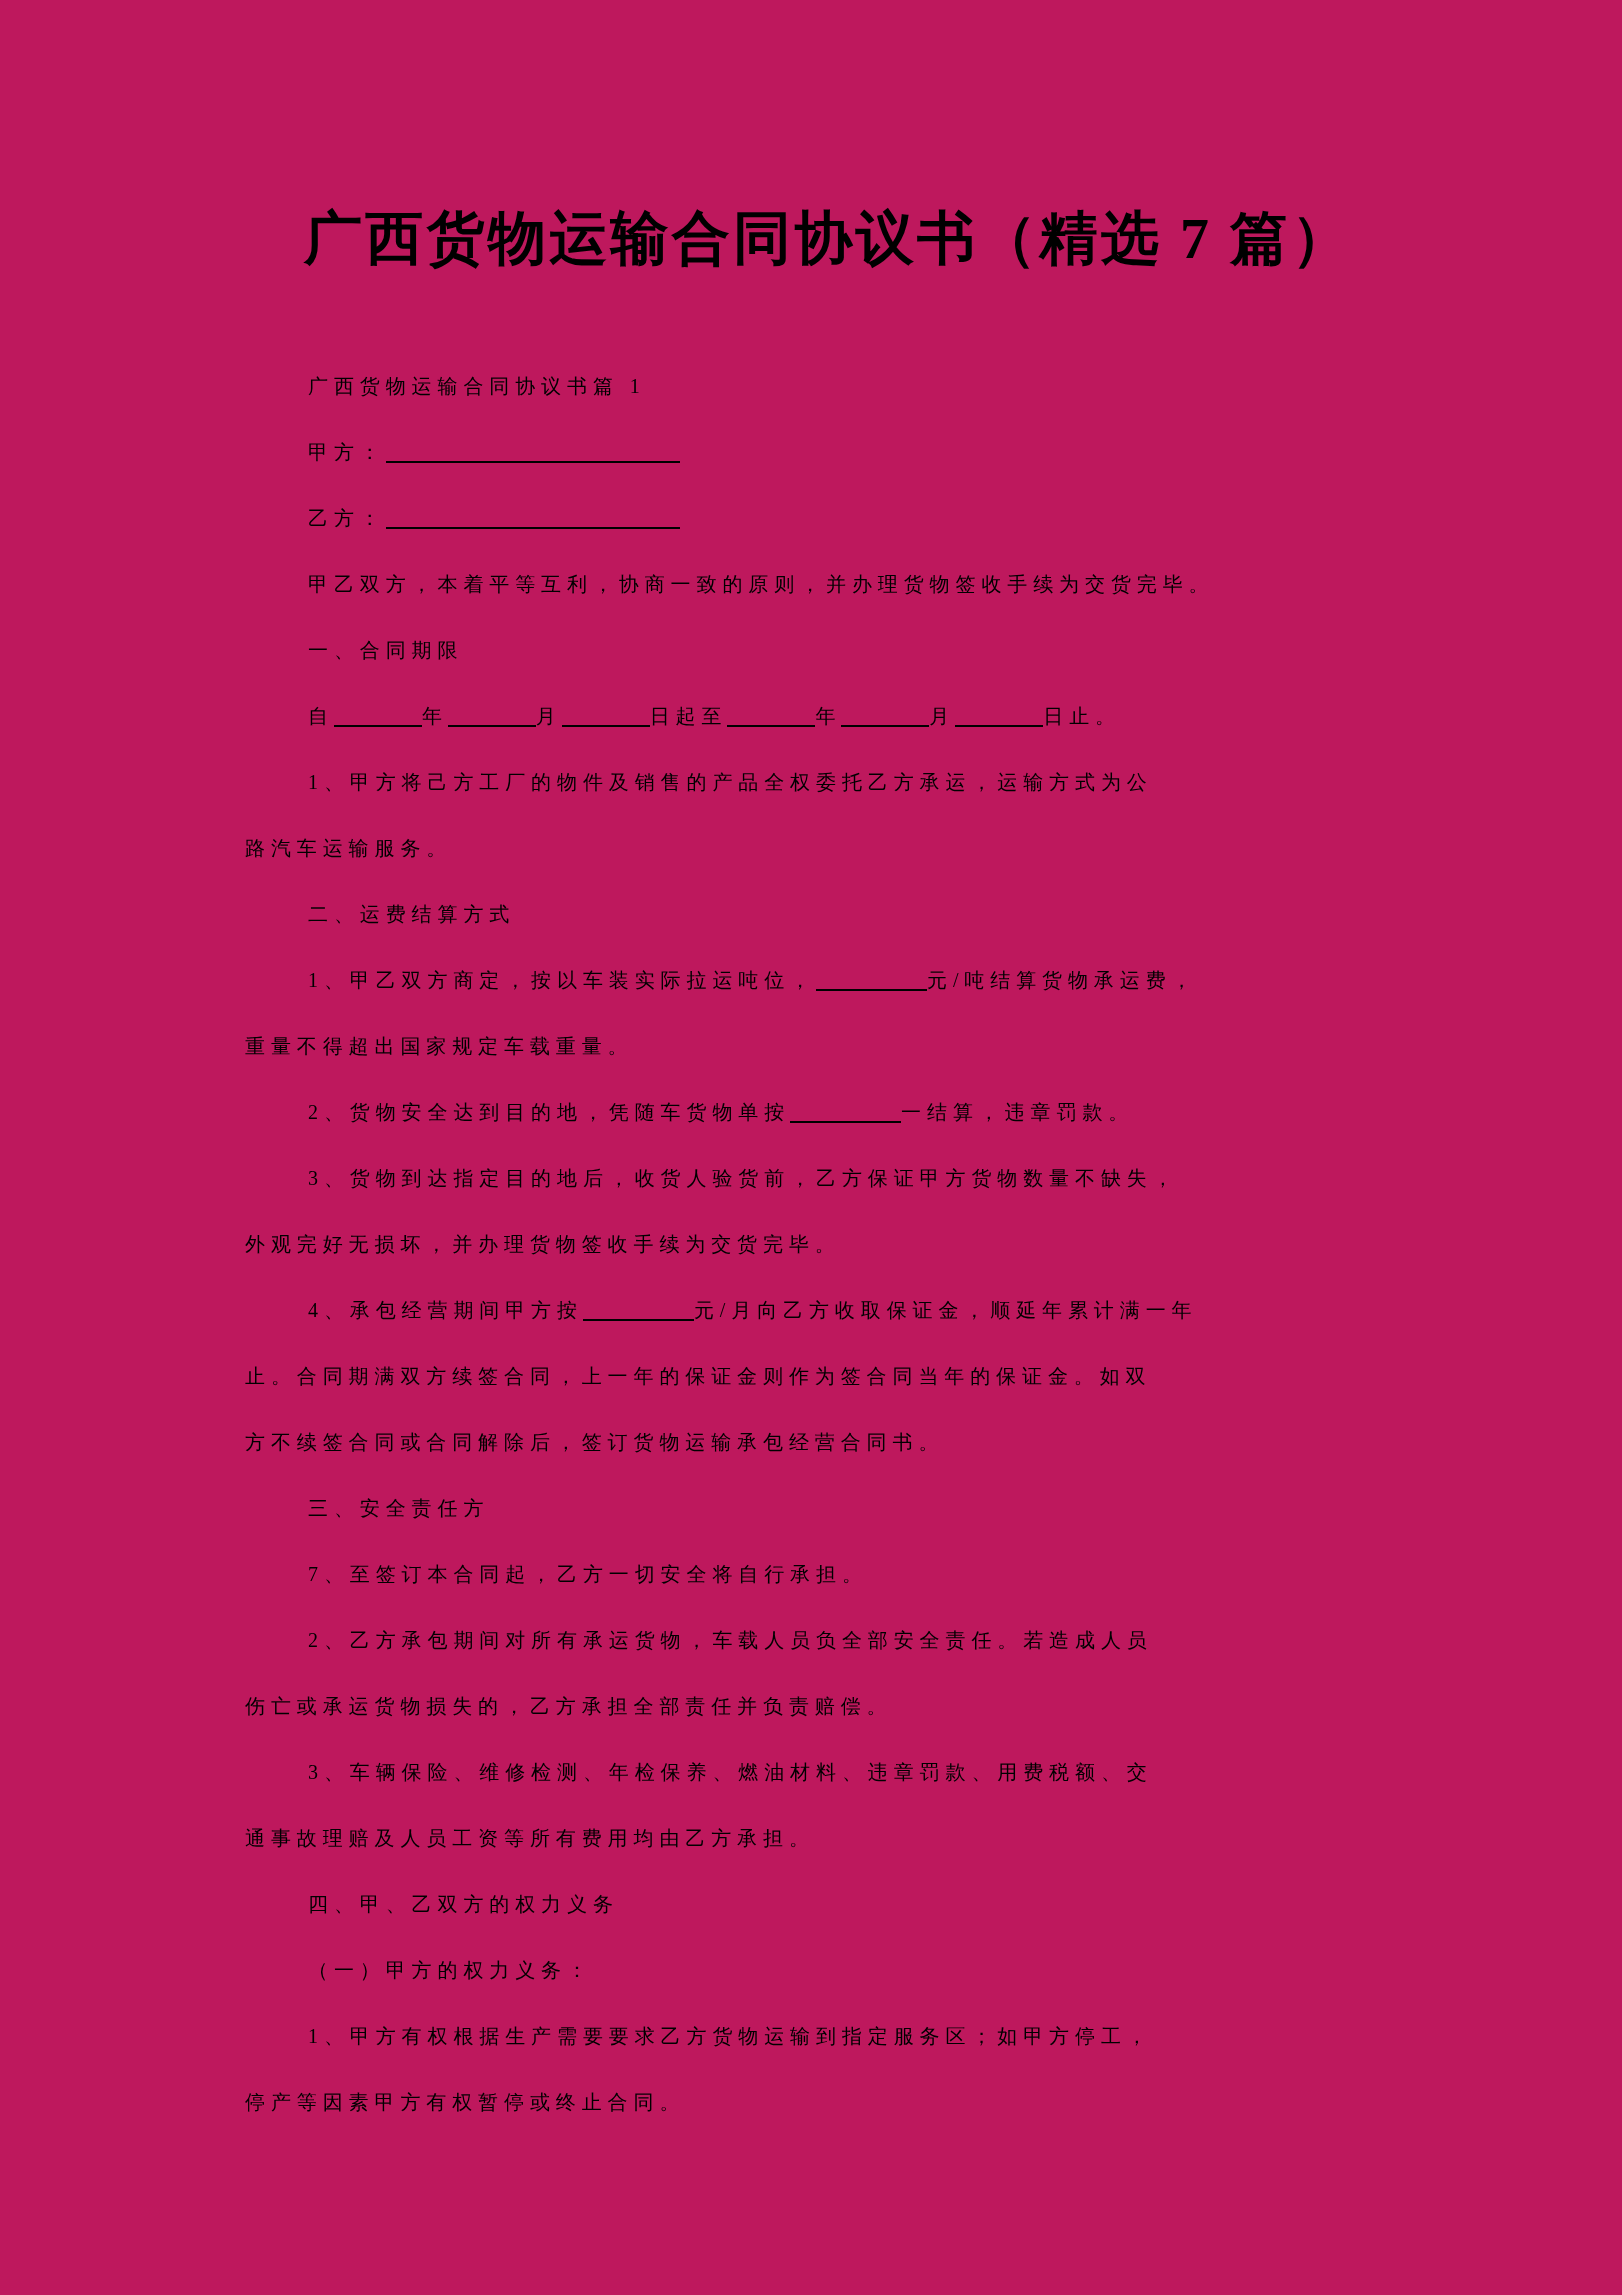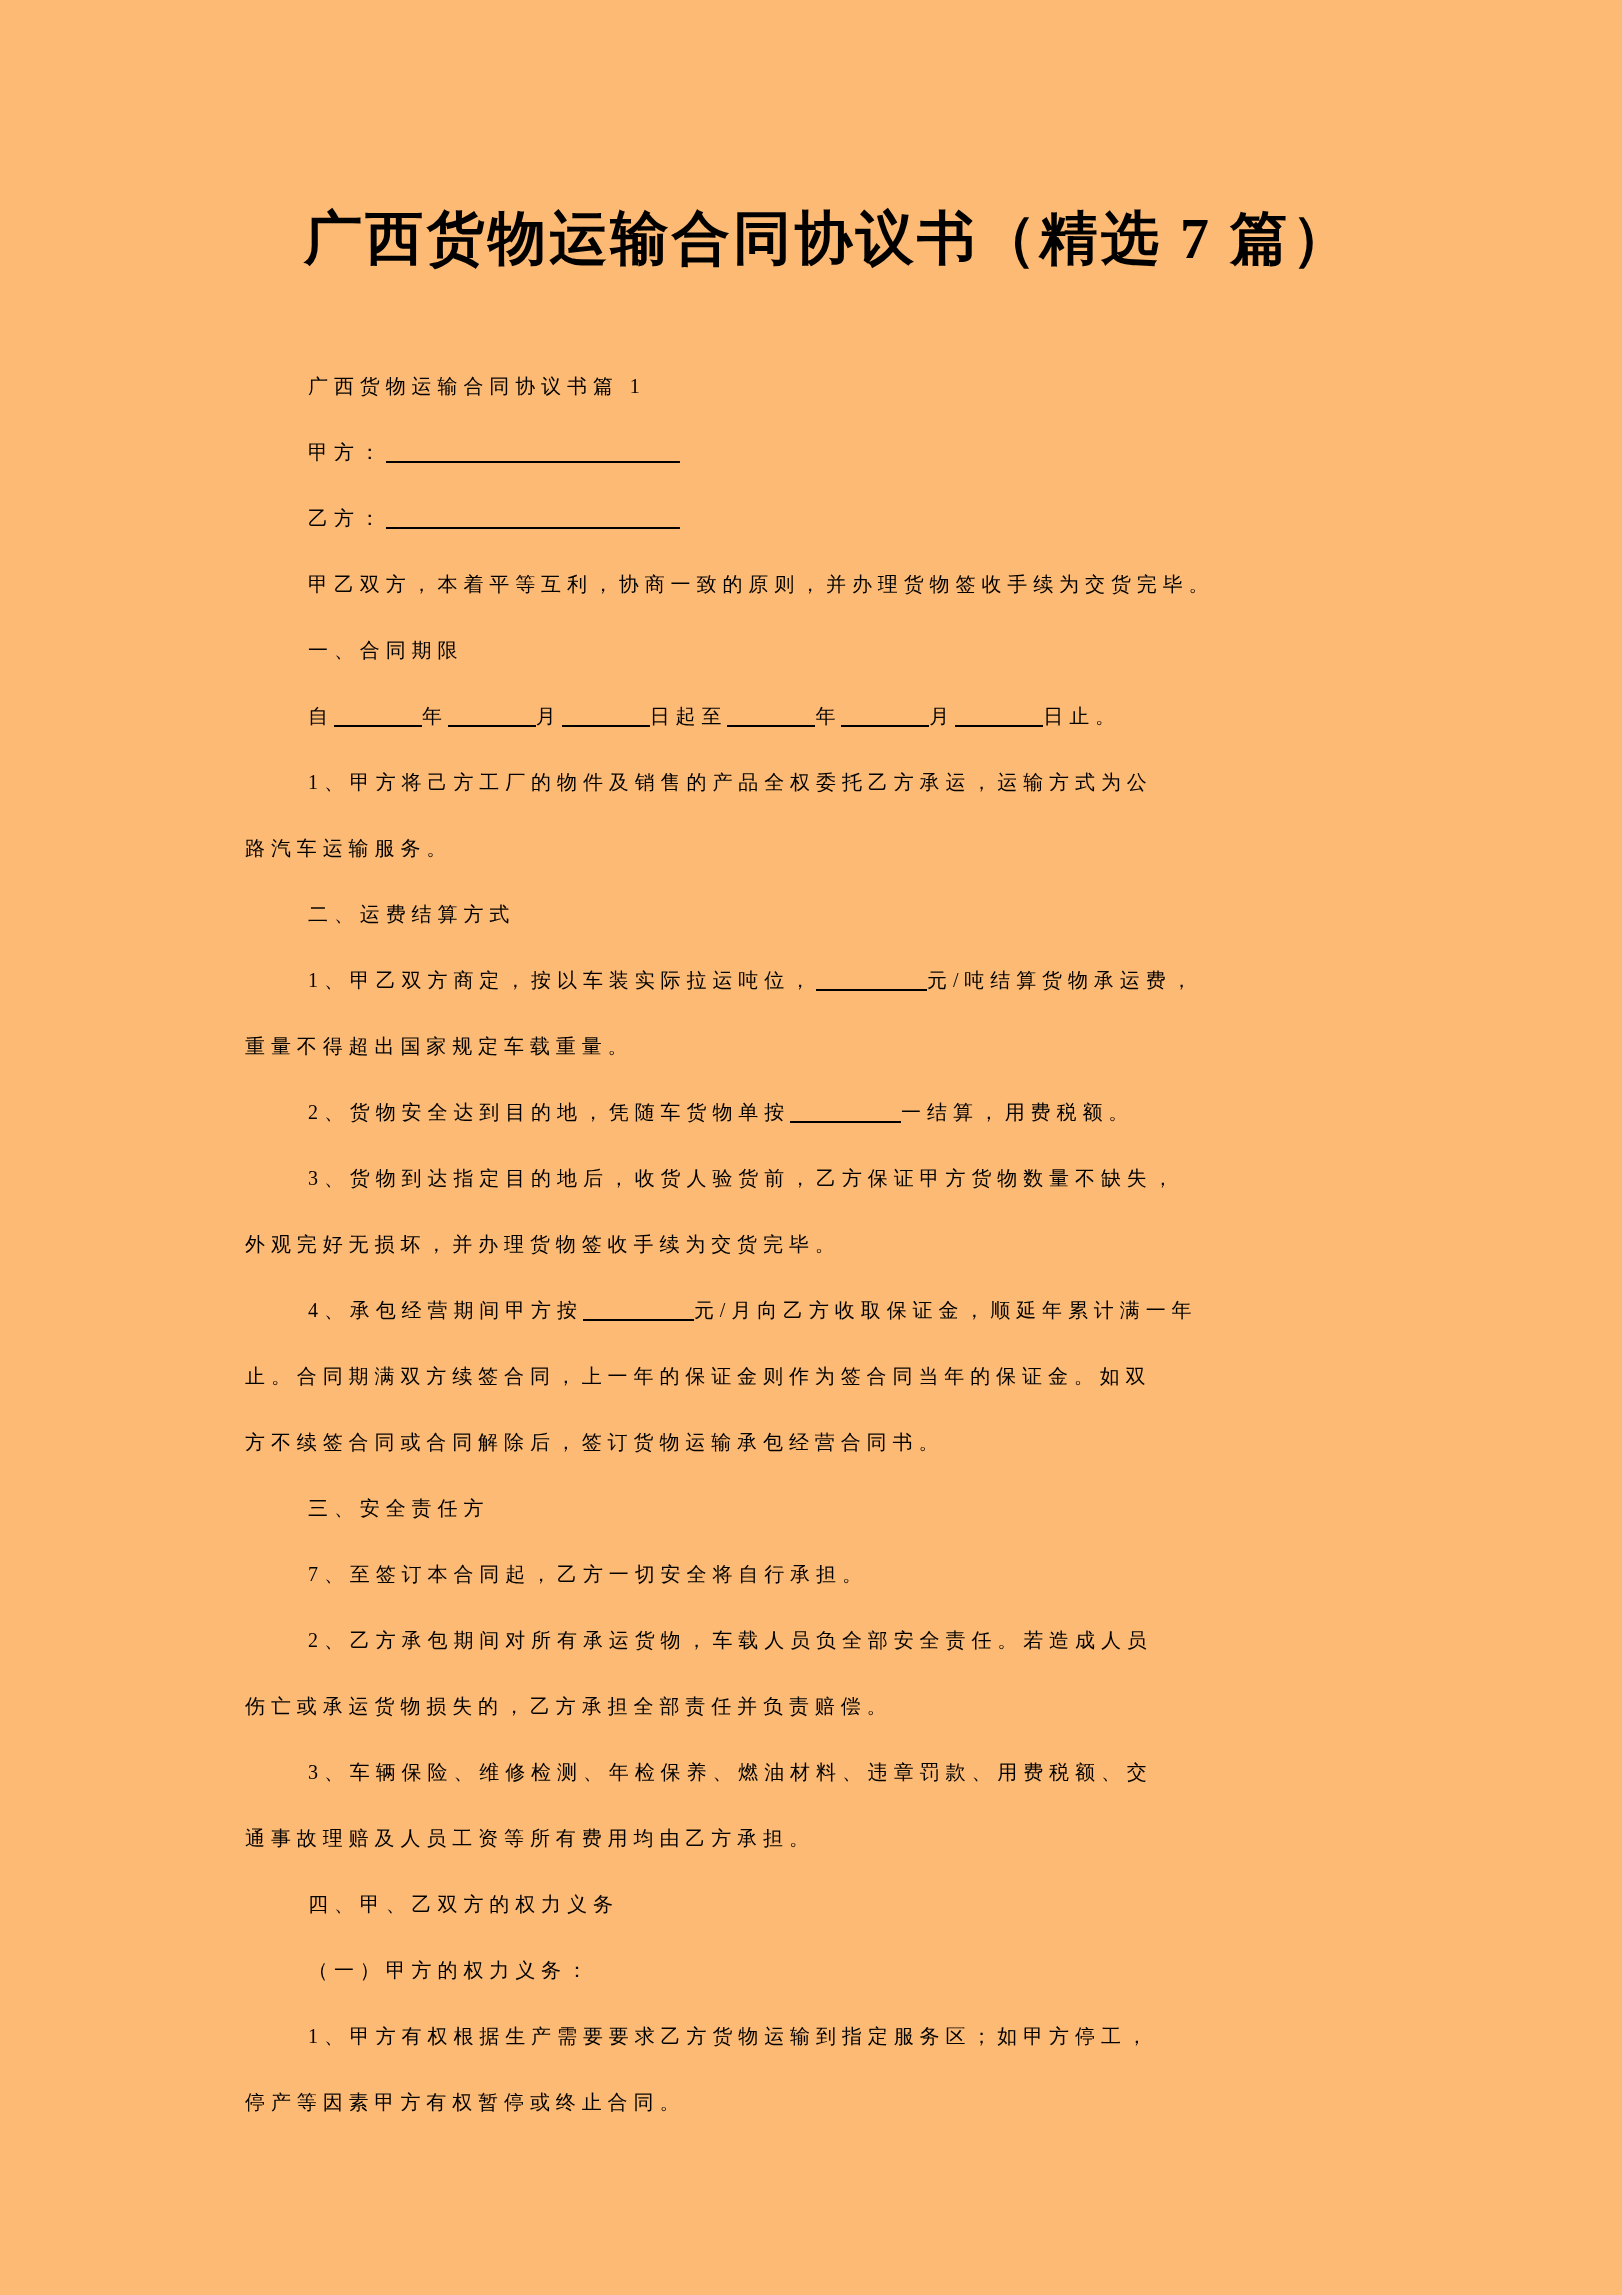--- a/index.html
+++ b/index.html
@@ -1,19 +1,19 @@
 <!DOCTYPE html>
 <html style="font-size:10.5px"><head>
 <meta charset="utf-8">
 <style>
   html,body { margin:0; padding:0; background:#ffffff; }
   .page {
     position:relative;
     width:1623px; height:2295px;
-    background:#fdba74;
+    background:#be185d;
     color:#000;
     font-family:"Liberation Serif","DejaVu Serif",serif;
     overflow:hidden;
   }
   .doc-title {
     position:absolute;
     left:304px; top:204px;
     margin:0;
     font-size:58px;
     font-weight:bold;
@@ -51,21 +51,21 @@
       <div class="line indent"><span>甲方：</span><span class="blank" style="width: 294px;"></span></div>
       <div class="line indent"><span>乙方：</span><span class="blank" style="width: 294px;"></span></div>
       <div class="line indent"><span>甲乙双方，本着平等互利，协商一致的原则，并办理货物签收手续为交货完毕。</span></div>
       <div class="line indent"><span>一、合同期限</span></div>
       <div class="line indent"><span>自</span><span class="blank" style="width: 88px;"></span><span>年</span><span class="blank" style="width: 88px;"></span><span>月</span><span class="blank" style="width: 88px;"></span><span>日起至</span><span class="blank" style="width: 88px;"></span><span>年</span><span class="blank" style="width: 88px;"></span><span>月</span><span class="blank" style="width: 88px;"></span><span>日止。</span></div>
       <div class="line indent"><span>1、甲方将己方工厂的物件及销售的产品全权委托乙方承运，运输方式为公</span></div>
       <div class="line"><span>路汽车运输服务。</span></div>
       <div class="line indent"><span>二、运费结算方式</span></div>
       <div class="line indent"><span>1、甲乙双方商定，按以车装实际拉运吨位，</span><span class="blank" style="width: 111px;"></span><span>元/吨结算货物承运费，</span></div>
       <div class="line"><span>重量不得超出国家规定车载重量。</span></div>
-      <div class="line indent"><span>2、货物安全达到目的地，凭随车货物单按</span><span class="blank" style="width: 111px;"></span><span>一结算，用费税额。</span></div>
+      <div class="line indent"><span>2、货物安全达到目的地，凭随车货物单按</span><span class="blank" style="width: 111px;"></span><span>一结算，违章罚款。</span></div>
       <div class="line indent"><span>3、货物到达指定目的地后，收货人验货前，乙方保证甲方货物数量不缺失，</span></div>
       <div class="line"><span>外观完好无损坏，并办理货物签收手续为交货完毕。</span></div>
       <div class="line indent"><span>4、承包经营期间甲方按</span><span class="blank" style="width: 111px;"></span><span>元/月向乙方收取保证金，顺延年累计满一年</span></div>
       <div class="line"><span>止。合同期满双方续签合同，上一年的保证金则作为签合同当年的保证金。如双</span></div>
       <div class="line"><span>方不续签合同或合同解除后，签订货物运输承包经营合同书。</span></div>
       <div class="line indent"><span>三、安全责任方</span></div>
       <div class="line indent"><span>7、至签订本合同起，乙方一切安全将自行承担。</span></div>
       <div class="line indent"><span>2、乙方承包期间对所有承运货物，车载人员负全部安全责任。若造成人员</span></div>
       <div class="line"><span>伤亡或承运货物损失的，乙方承担全部责任并负责赔偿。</span></div>
       <div class="line indent"><span>3、车辆保险、维修检测、年检保养、燃油材料、违章罚款、用费税额、交</span></div>

